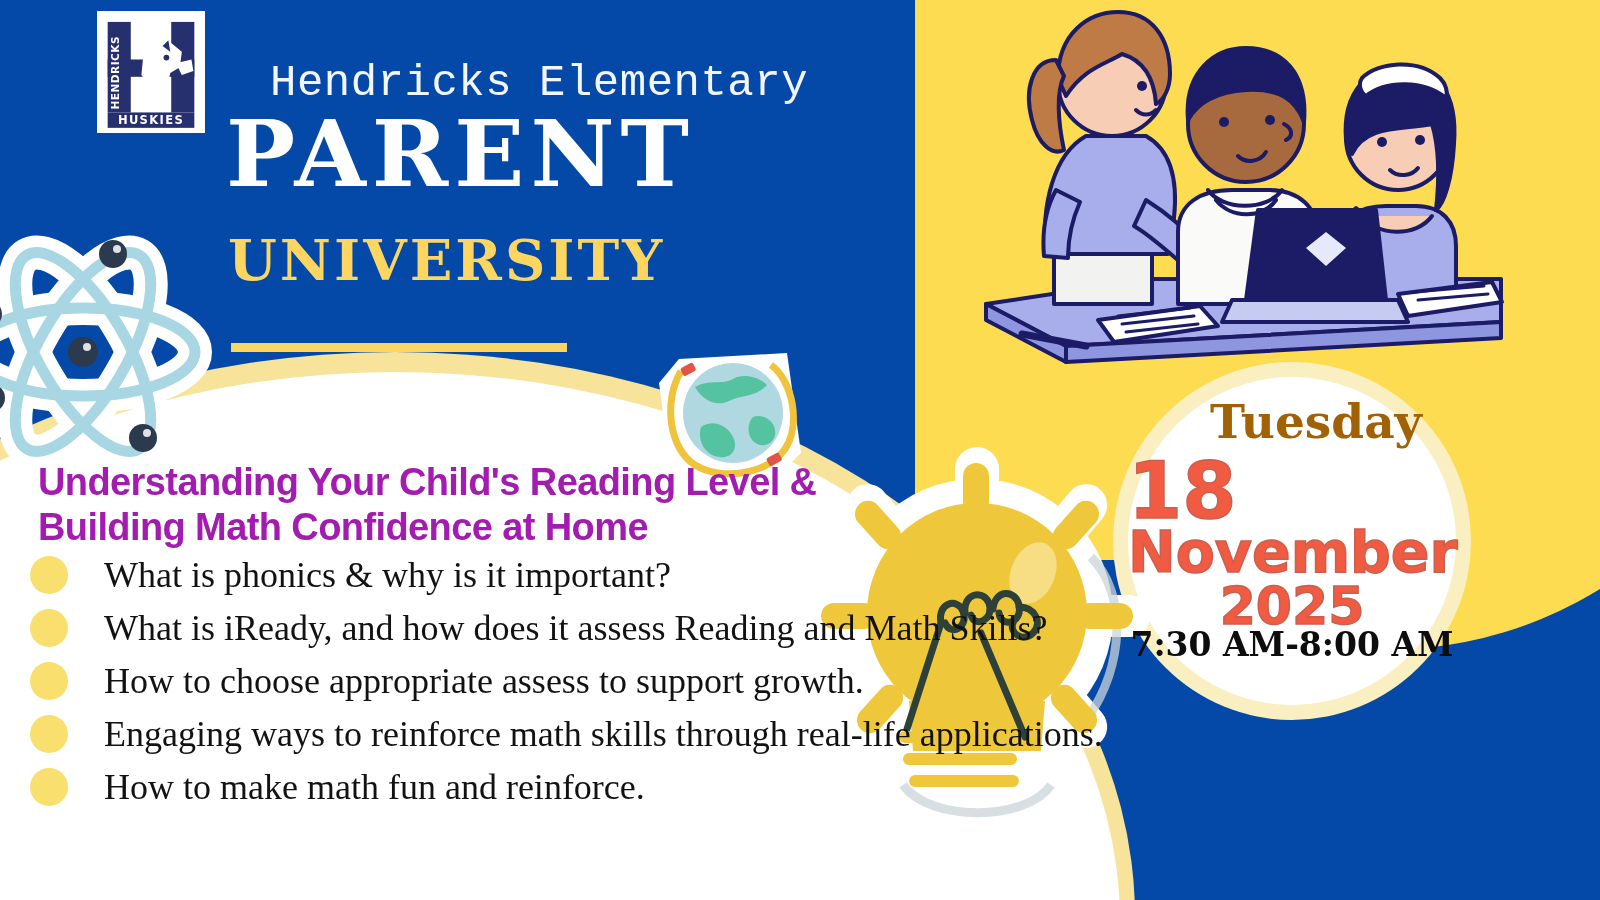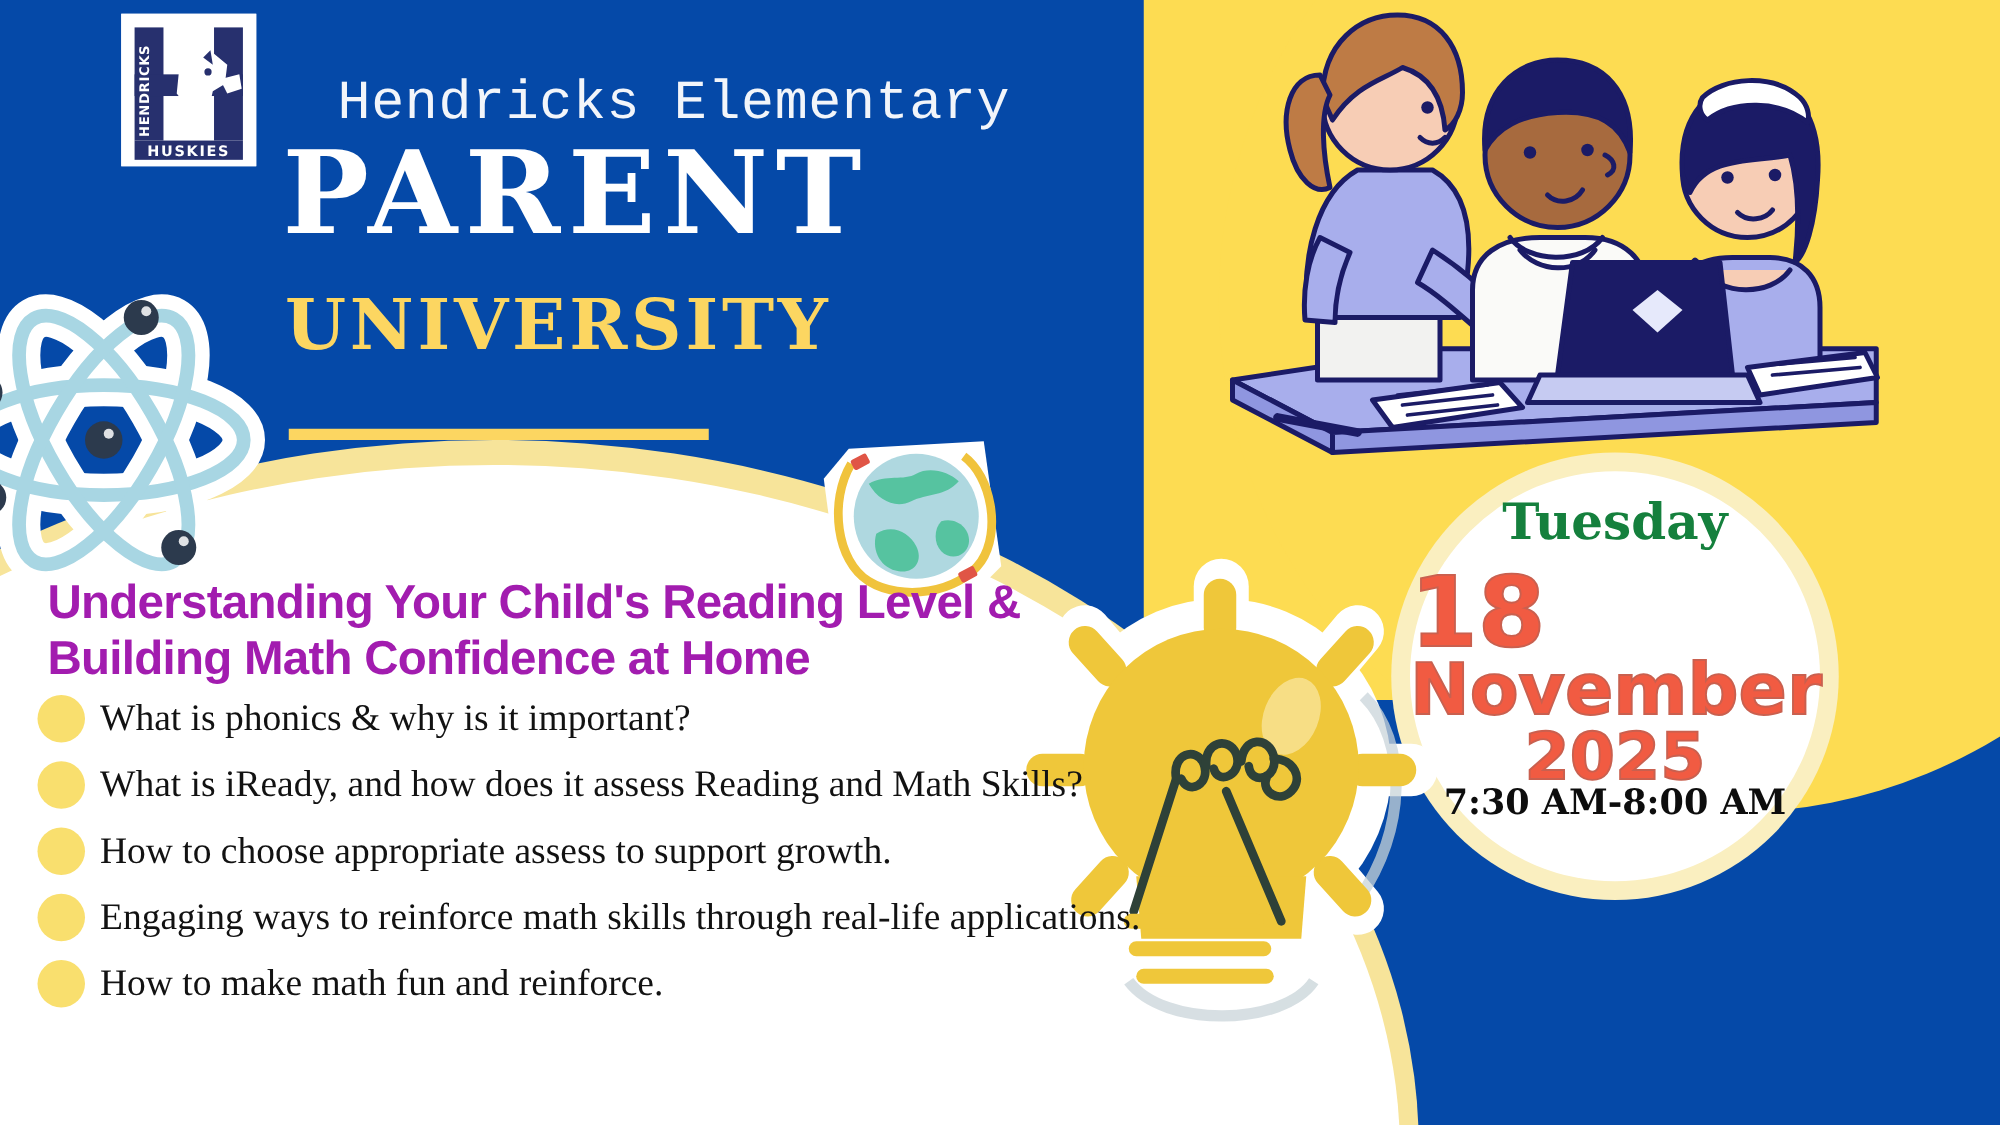--- a/index.html
+++ b/index.html
@@ -162,36 +162,37 @@
   }
   .bullet-dot {
     flex: 0 0 auto;
     width: 38px; height: 38px;
     border-radius: 50%;
     background: #F9DF6E;
     margin-right: 12px;
   }
   .bullet-text {
     font-family: "Liberation Serif", serif;
-    font-size: 30px;
+    font-size: 36px;
     color: #121212;
     white-space: nowrap;
+    margin-left: 24px;
   }
 
   
   .date-weekday {
     position: absolute;
-    left: 1128px; top: 398px;
+    left: 1152px; top: 398px;
     width: 328px;
     text-align: center;
     font-family: "DejaVu Serif", serif;
     font-weight: bold;
-    font-size: 40px;
-    line-height: 1;
-    color: #15803d;
+    font-size: 47px;
+    line-height: 1;
+    color: #a16207;
   }
   .date-day {
     position: absolute;
     left: 1128px; top: 452px;
     width: 328px;
     text-align: left;
     font-family: "DejaVu Sans", sans-serif;
     font-weight: bold;
     font-size: 78px;
     line-height: 1;
@@ -222,21 +223,21 @@
     color: #F15B42;
     -webkit-text-stroke: 1.5px #C9604F;
   }
   .date-time {
     position: absolute;
     left: 1128px; top: 628px;
     width: 328px;
     text-align: center;
     font-family: "DejaVu Serif", serif;
     font-weight: bold;
-    font-size: 28px;
+    font-size: 33px;
     line-height: 1;
     color: #0d0d0d;
   }
 
   
   .sticker { position: absolute; }
   .sticker svg { display: block; }
   .atom-sticker   { left: -48px;  top: 228px;  width: 262px; height: 248px; }
   .globe-sticker  { left: 651px;  top: 345px;  width: 158px; height: 140px; }
   .bulb-sticker   { left: 805px;  top: 437px;  width: 345px; height: 400px; }

